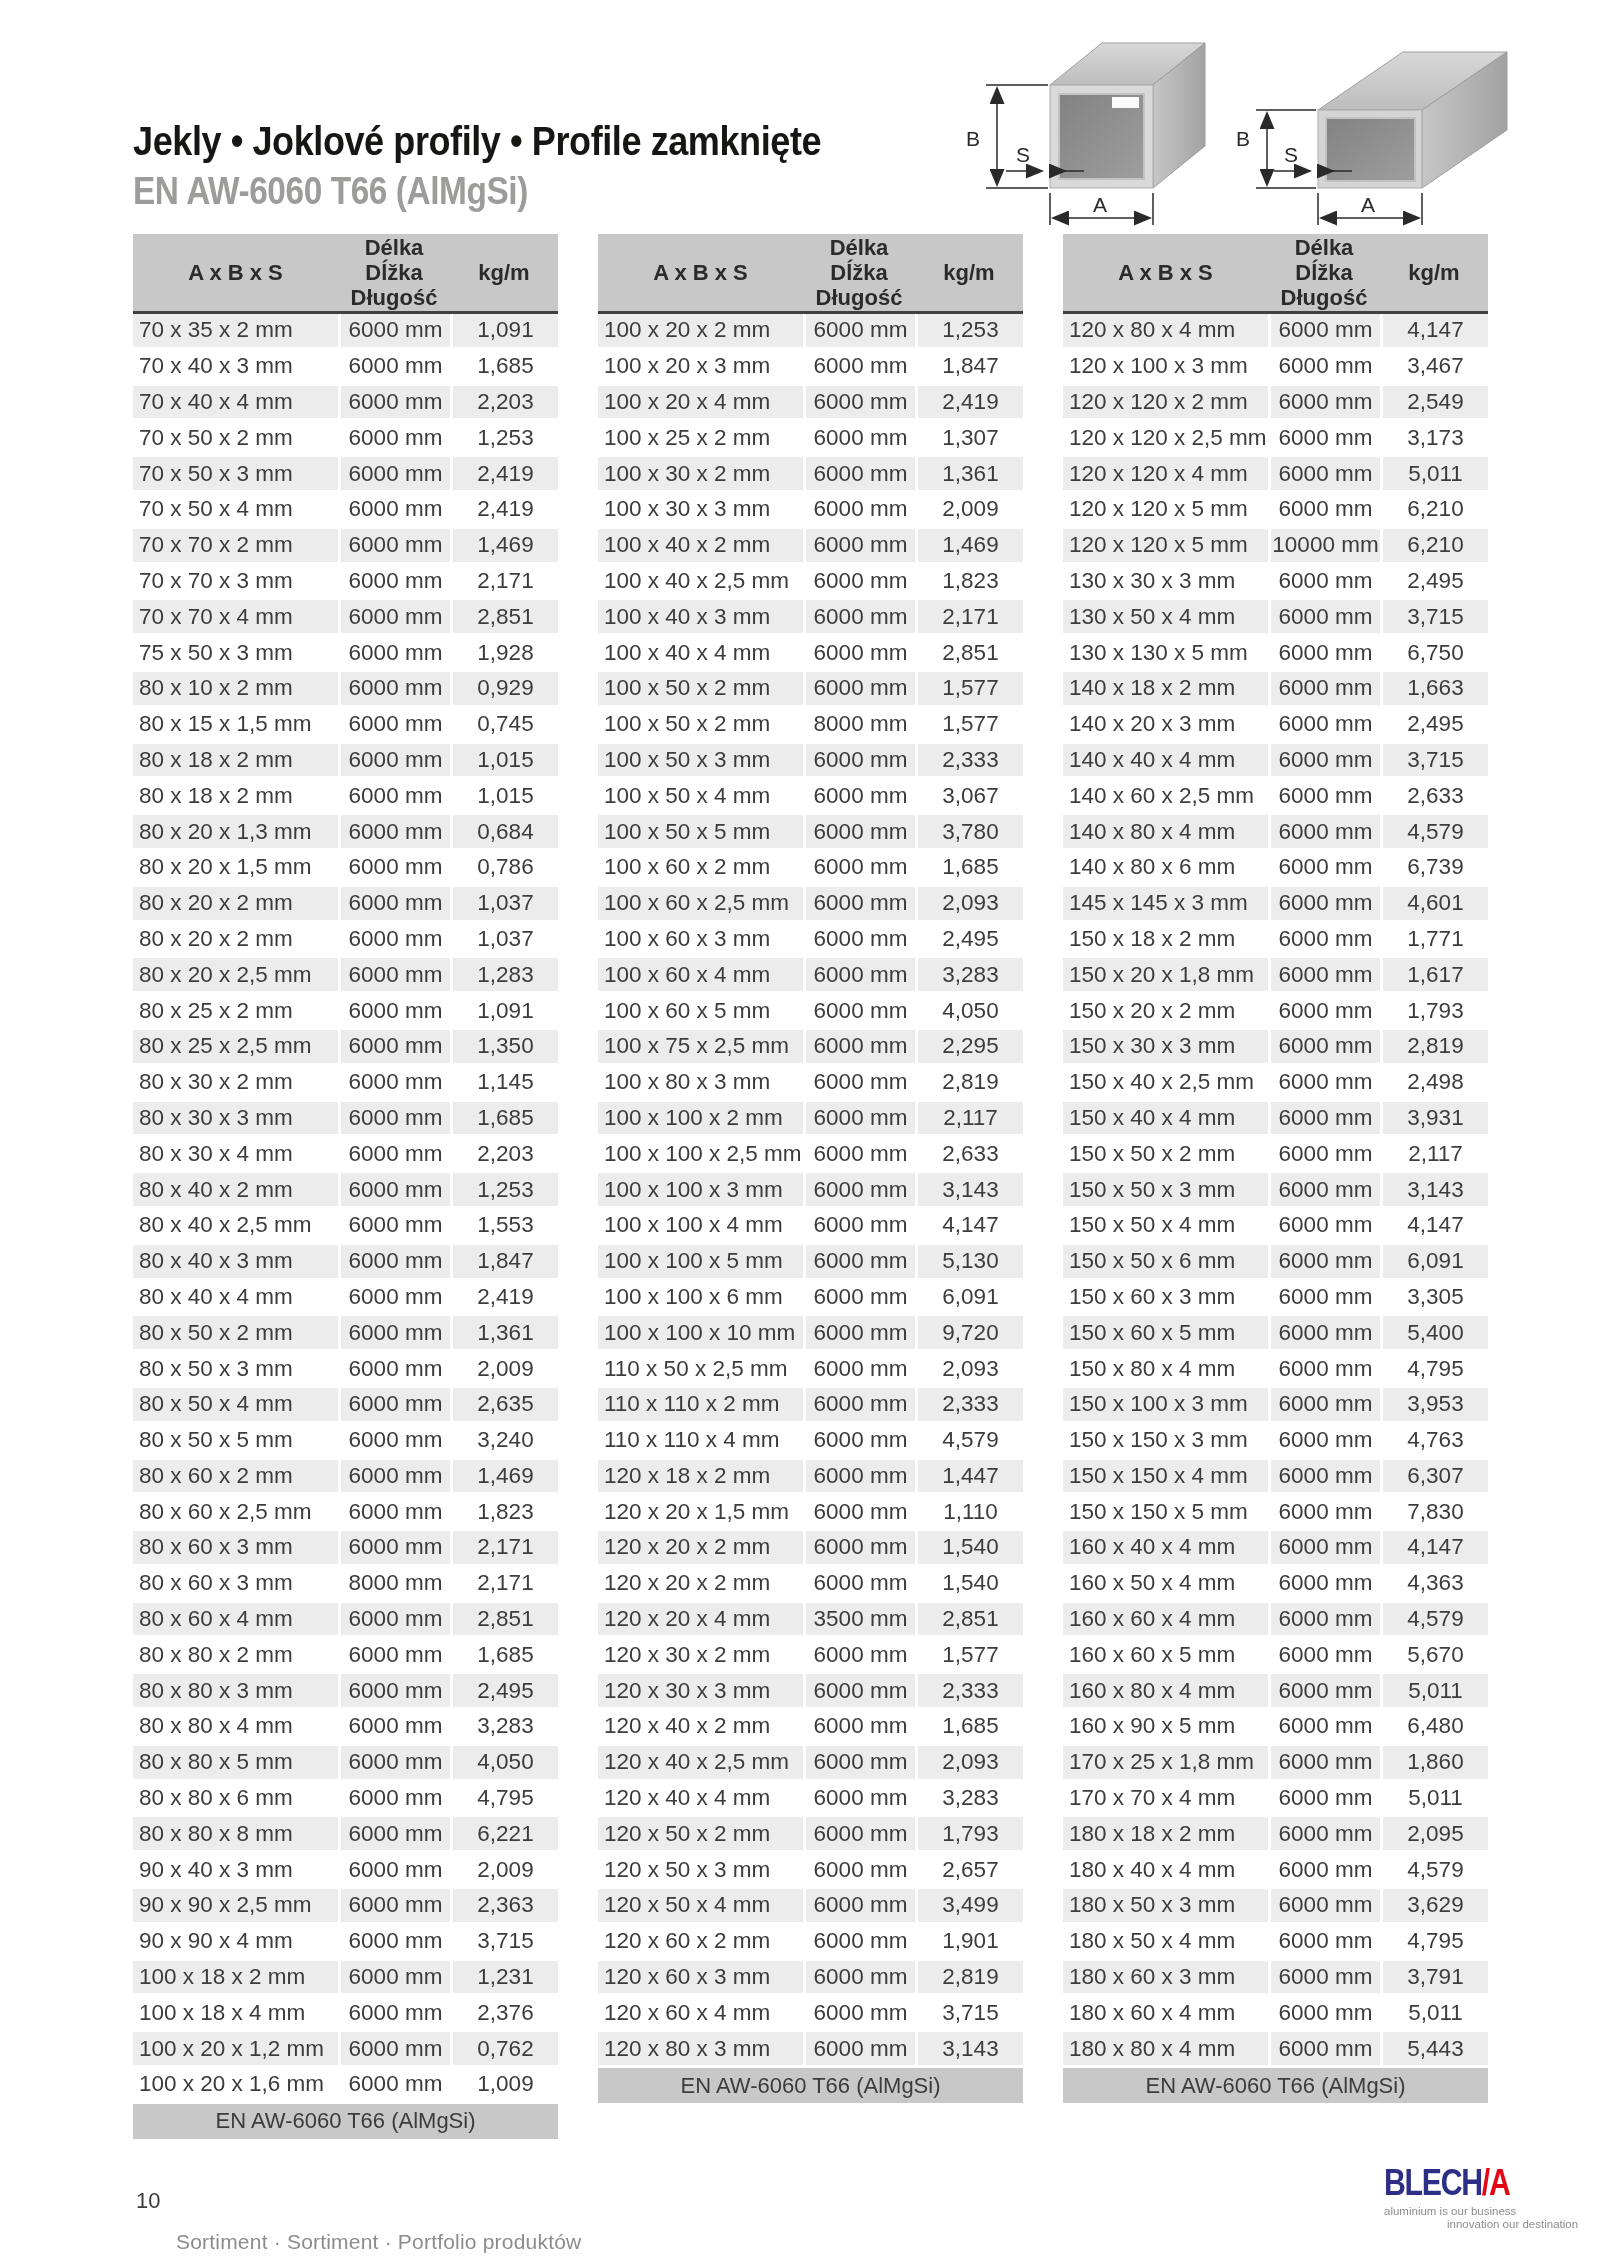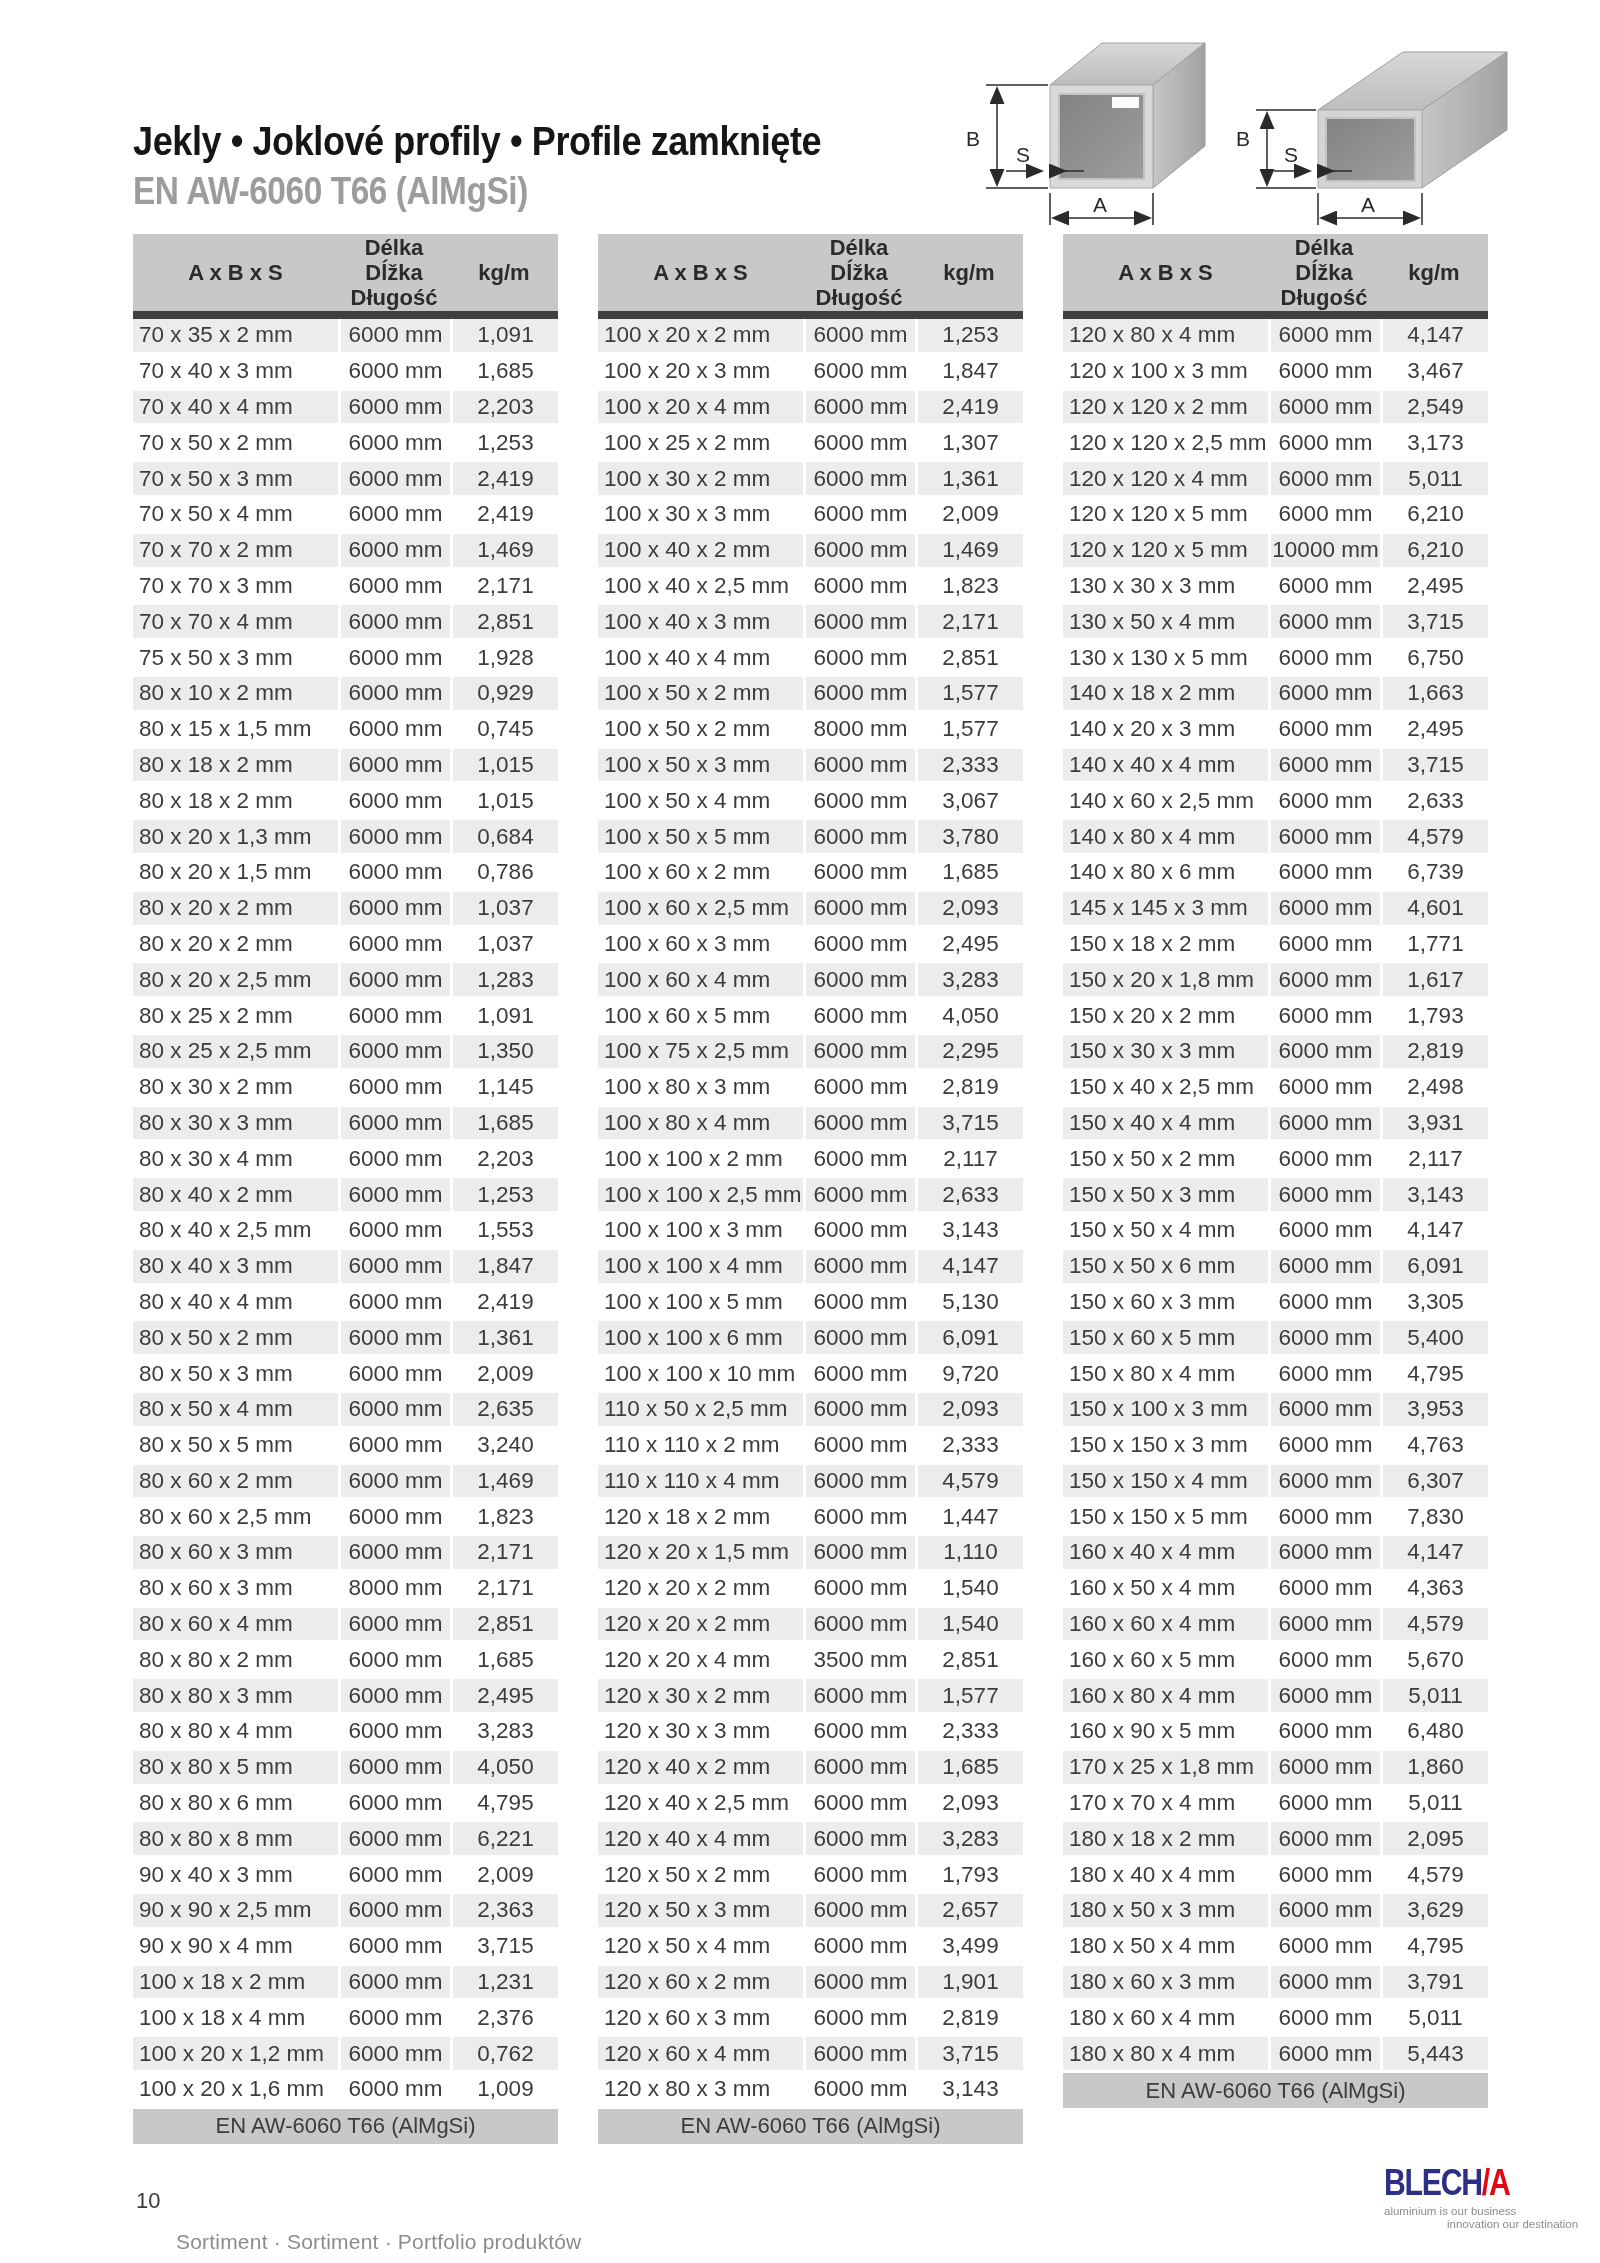--- a/index.html
+++ b/index.html
@@ -28,21 +28,21 @@
     position:absolute;top:0;border-collapse:separate;border-spacing:0;
     table-layout:fixed;width:425px;
   }
   table.profile-table.t0{left:133px;}
   table.profile-table.t1{left:598px;}
   table.profile-table.t2{left:1063px;}
   .profile-table col.c1{width:205px;}
   .profile-table col.c2{width:112px;}
   .profile-table col.c3{width:108px;}
   .profile-table thead th{
-    background:#c8c8c8;height:77px;border-bottom:8px solid #404040;
+    background:#c8c8c8;height:77px;border-bottom:3px solid #404040;
     font-size:22px;font-weight:bold;color:#2b2b2b;text-align:center;
     vertical-align:middle;padding:0;line-height:25px;
   }
   .profile-table tbody td{
     height:32.8px;border-bottom:3px solid #fff;padding:0;
     font-size:22.5px;color:#3c3c3c;vertical-align:middle;white-space:nowrap;
     overflow:hidden;
   }
   .profile-table tbody tr:nth-child(odd) td{background:#ececec;}
   .profile-table tbody tr:nth-child(even) td{background:#ffffff;}
@@ -547,25 +547,20 @@
           <td class="c-dim">100 x 75 x 2,5 mm</td>
           <td class="c-len">6000 mm</td>
           <td class="c-kg">2,295</td>
         </tr>
         <tr>
           <td class="c-dim">100 x 80 x 3 mm</td>
           <td class="c-len">6000 mm</td>
           <td class="c-kg">2,819</td>
         </tr>
         <tr>
-          <td class="c-dim">100 x 80 x 4 mm</td>
-          <td class="c-len">6000 mm</td>
-          <td class="c-kg">3,715</td>
-        </tr>
-        <tr>
           <td class="c-dim">100 x 100 x 2 mm</td>
           <td class="c-len">6000 mm</td>
           <td class="c-kg">2,117</td>
         </tr>
         <tr>
           <td class="c-dim">100 x 100 x 2,5 mm</td>
           <td class="c-len">6000 mm</td>
           <td class="c-kg">2,633</td>
         </tr>
         <tr>

